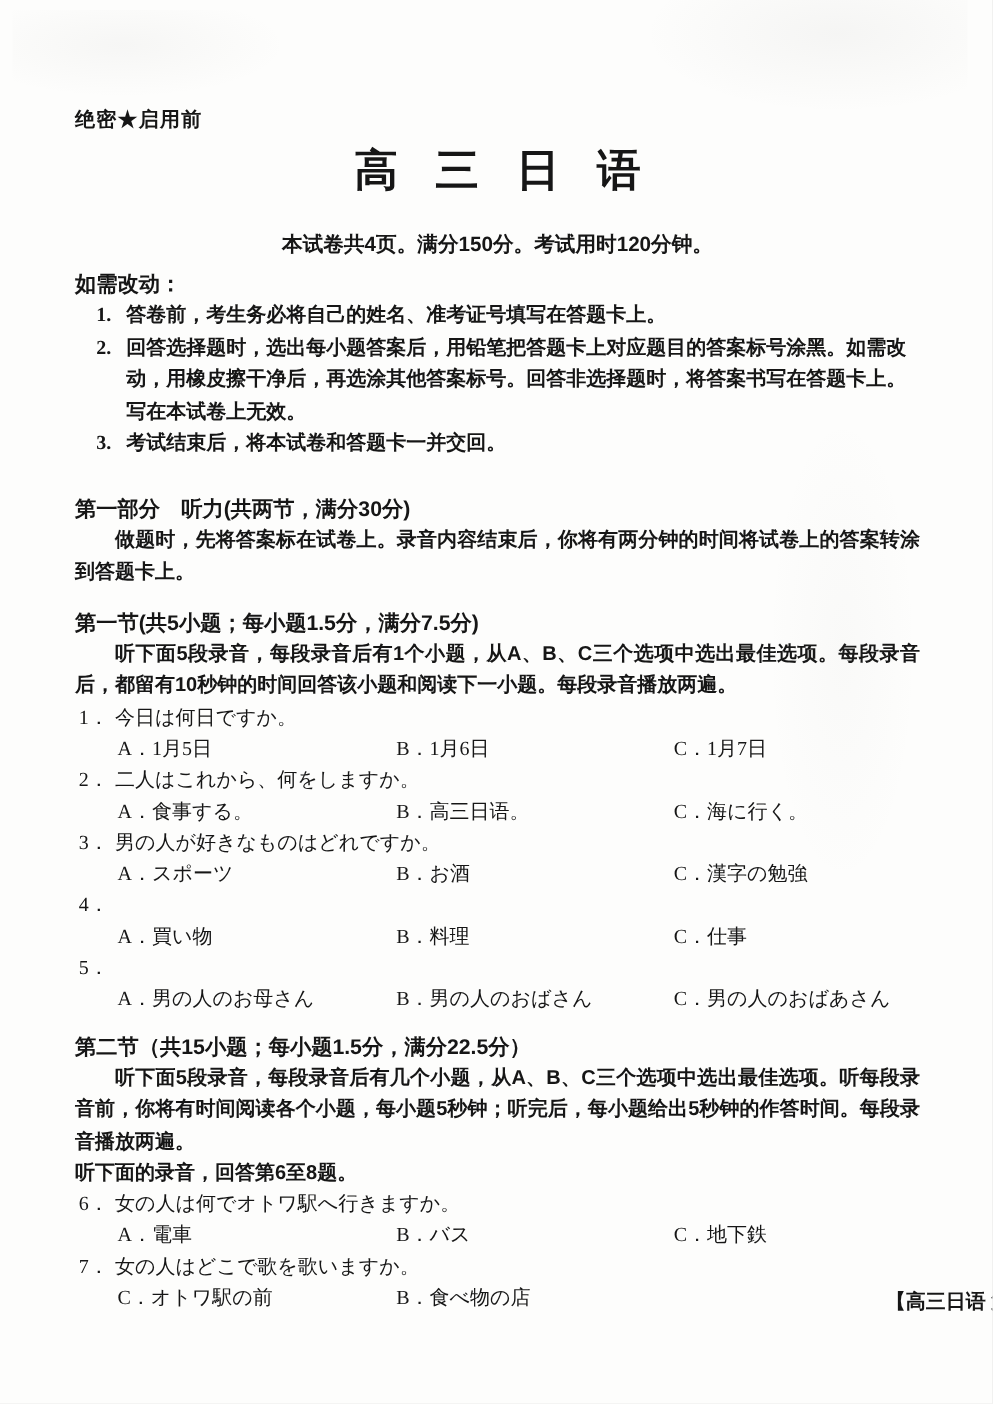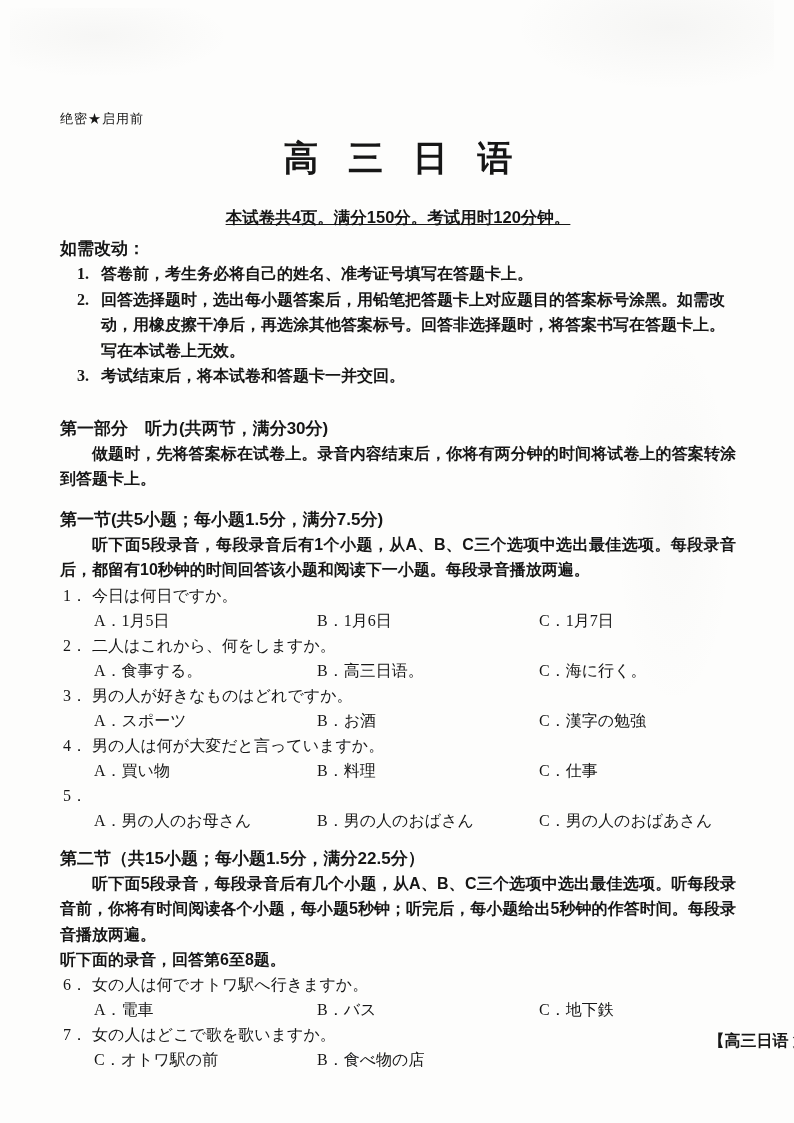--- a/index.html
+++ b/index.html
@@ -24,43 +24,41 @@
     background: radial-gradient(ellipse at 60% 30%, rgba(120,120,115,0.06), rgba(0,0,0,0) 70%); }
   .smudge-3 { right: 60px; top: 330px; width: 120px; height: 380px;
     background: radial-gradient(ellipse at 50% 50%, rgba(130,130,125,0.03), rgba(0,0,0,0) 70%); }
 
   .content { padding: 86px 58px 0 60px; }
 
   .cn { font-family: "Liberation Sans", sans-serif; font-weight: 600; }
   .jp { font-family: "Liberation Serif", "DejaVu Serif", serif; font-weight: 400; }
 
   .secrecy {
-    font-size: 13px;
-    font-weight: 400;
+    font-size: 16px;
+    font-weight: 700;
     letter-spacing: 1px;
-    margin-top: 24px;
   }
 
   .exam-title {
     margin-top: 8px;
     text-align: center;
     font-size: 35px;
     font-weight: 700;
     letter-spacing: 10px;
     padding-left: 10px;
     line-height: 44px;
   }
 
   .exam-subtitle {
     margin-top: 26px;
     text-align: center;
     font-size: 16.5px;
     font-weight: 600;
     line-height: 22px;
-    text-decoration: underline;
   }
 
   .notice-heading {
     margin-top: 9px;
     font-size: 17px;
     font-weight: 700;
     line-height: 24px;
   }
 
   .notice-item {
@@ -195,21 +193,20 @@
       <div class="q-opts">
         <span>A．スポーツ</span>
         <span>B．お酒</span>
         <span>C．漢字の勉強</span>
       </div>
     </div>
 
     <div class="question jp">
       <div class="q-stem">
         <span class="q-num">4．</span>
-        <span>男の人は何が大変だと言っていますか。</span>
       </div>
       <div class="q-opts">
         <span>A．買い物</span>
         <span>B．料理</span>
         <span>C．仕事</span>
       </div>
     </div>
 
     <div class="question jp">
       <div class="q-stem">

